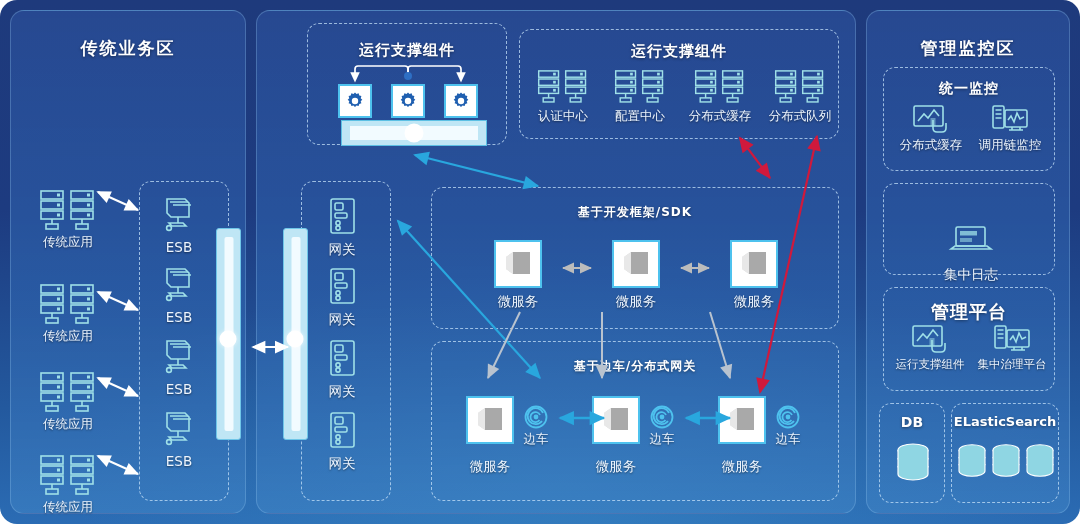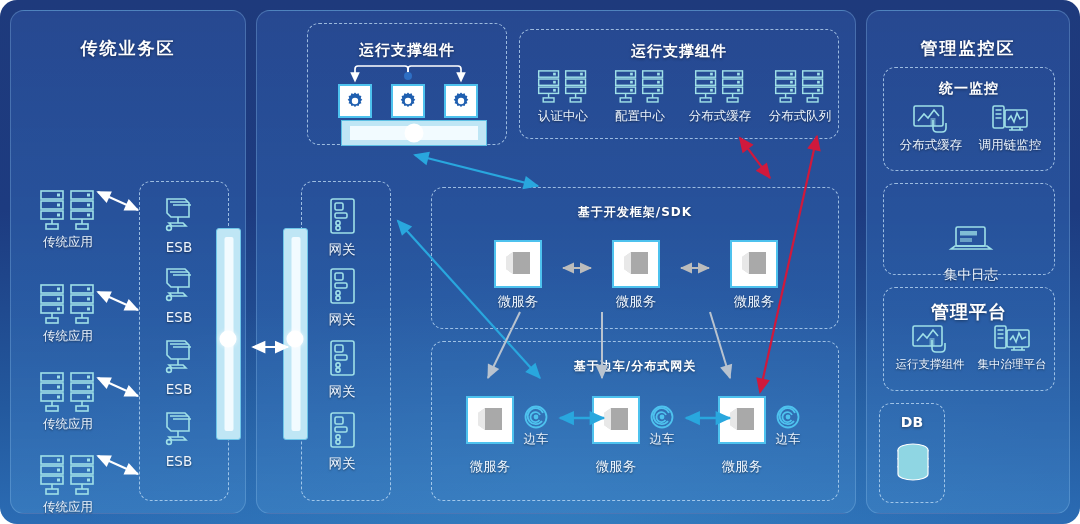--- a/index.html
+++ b/index.html
@@ -692,20 +692,39 @@
       <svg class="loc" style="left:15px; top:38px;" width="36" height="44" viewBox="0 0 36 44">
         <g fill="#8fd6e3" stroke="#ffffff" stroke-width="1.2">
           <ellipse cx="18" cy="8" rx="15" ry="6"></ellipse>
           <path d="M3 8 v8 a15 6 0 0 0 30 0 v-8"></path>
           <path d="M3 16 v8 a15 6 0 0 0 30 0 v-8"></path>
           <path d="M3 24 v8 a15 6 0 0 0 30 0 v-8"></path>
         </g>
       </svg>
     </div>
 
+    <div class="dashbox" style="left:84px; top:392px; width:108px; height:100px;">
+      <div class="sec-title" style="top:10px; font-size:13px;">ELasticSearch</div>
+      <svg class="loc" style="left:4px; top:38px;" width="100" height="44" viewBox="0 0 100 44">
+        <g fill="#8fd6e3" stroke="#ffffff" stroke-width="1.1">
+          <ellipse cx="16" cy="8" rx="13" ry="5.2"></ellipse>
+          <path d="M3 8 v7 a13 5.2 0 0 0 26 0 v-7"></path>
+            <path d="M3 15 v7 a13 5.2 0 0 0 26 0 v-7"></path>
+            <path d="M3 22 v7 a13 5.2 0 0 0 26 0 v-7"></path>
+          <ellipse cx="50" cy="8" rx="13" ry="5.2"></ellipse>
+          <path d="M37 8 v7 a13 5.2 0 0 0 26 0 v-7"></path>
+            <path d="M37 15 v7 a13 5.2 0 0 0 26 0 v-7"></path>
+            <path d="M37 22 v7 a13 5.2 0 0 0 26 0 v-7"></path>
+          <ellipse cx="84" cy="8" rx="13" ry="5.2"></ellipse>
+          <path d="M71 8 v7 a13 5.2 0 0 0 26 0 v-7"></path>
+            <path d="M71 15 v7 a13 5.2 0 0 0 26 0 v-7"></path>
+            <path d="M71 22 v7 a13 5.2 0 0 0 26 0 v-7"></path>
+        </g>
+      </svg>
+    </div>
   </div>
 
   <svg class="ov" viewBox="0 0 1080 524">
     <defs>
       <marker id="wE" markerWidth="9" markerHeight="9" refX="7" refY="3.6" orient="auto">
         <path d="M0.5 0.5 L7.6 3.6 L0.5 6.8 z" fill="#ffffff"></path>
       </marker>
       <marker id="wS" markerWidth="9" markerHeight="9" refX="1.4" refY="3.6" orient="auto">
         <path d="M7.6 0.5 L0.5 3.6 L7.6 6.8 z" fill="#ffffff"></path>
       </marker>

